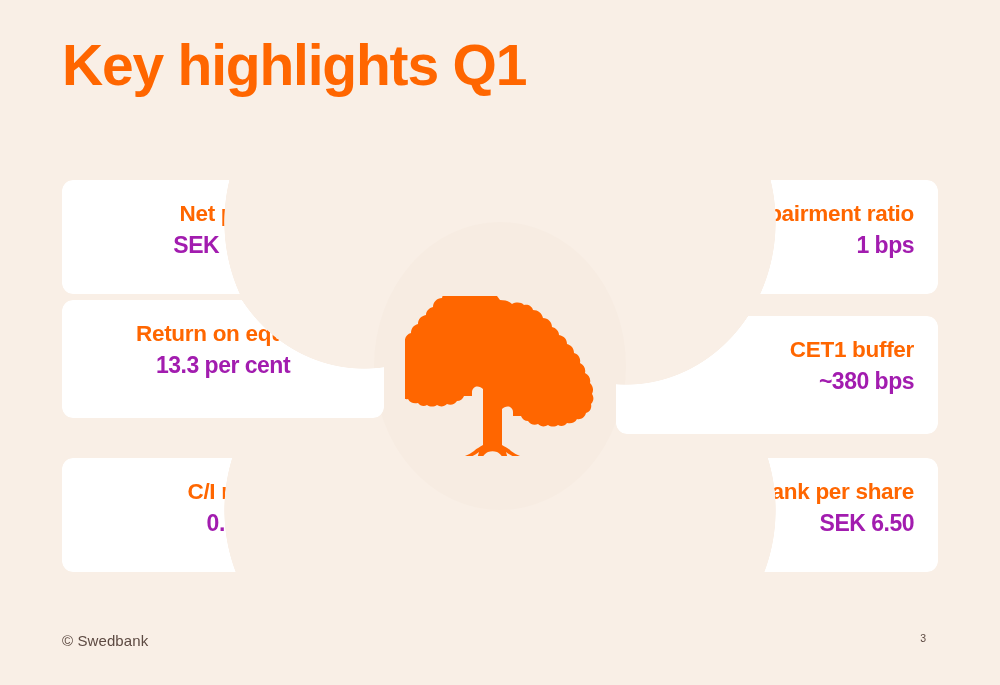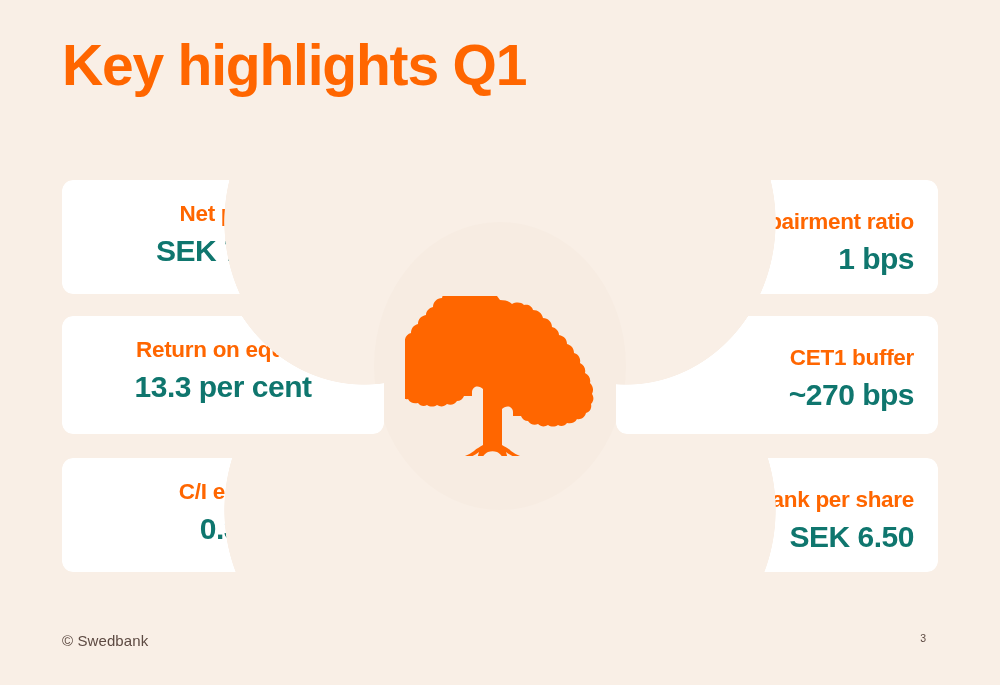--- a/index.html
+++ b/index.html
@@ -61,34 +61,34 @@
     background: #ffffff;
     border-radius: 11px;
   }
   .card-inner {
     position: absolute;
     left: 24px;
     right: 24px;
     top: 20px;
     text-align: center;
   }
-  .card.right .card-inner { text-align: right; margin-top: 8px; }
+  .card.right .card-inner { text-align: right; }
 
   .card-label {
     font-size: 22.5px;
     font-weight: bold;
     color: #ff6600;
     letter-spacing: -0.3px;
     line-height: 1.28;
     white-space: nowrap;
   }
   .card-value {
-    font-size: 30px;
+    font-size: 23px;
     font-weight: bold;
-    color: #0f766e;
+    color: #a21caf;
     letter-spacing: -0.5px;
     line-height: 1.3;
     margin-top: 2px;
     white-space: nowrap;
   }
 
   
   #card-net-profit {
     left: 62px; top: 180px; width: 332px; height: 114px;
     
@@ -96,21 +96,21 @@
     mask-image: radial-gradient(150px 163px at 312px 42px, transparent 99.6%, #000 100%);
   }
   #card-credit-impairment {
     left: 606px; top: 180px; width: 332px; height: 114px;
     -webkit-mask-image: radial-gradient(150px 163px at 20px 42px, transparent 99.6%, #000 100%);
     mask-image: radial-gradient(150px 163px at 20px 42px, transparent 99.6%, #000 100%);
   }
 
   
   #card-return-on-equity {
-    left: 62px; top: 316px; width: 322px; height: 118px;
+    left: 62px; top: 300px; width: 322px; height: 118px;
     -webkit-mask-image: radial-gradient(150px 163px at 302px -94px, transparent 99.6%, #000 100%);
     mask-image: radial-gradient(150px 163px at 302px -94px, transparent 99.6%, #000 100%);
   }
   #card-cet1-buffer {
     left: 616px; top: 316px; width: 322px; height: 118px;
     -webkit-mask-image: radial-gradient(150px 163px at 10px -94px, transparent 99.6%, #000 100%);
     mask-image: radial-gradient(150px 163px at 10px -94px, transparent 99.6%, #000 100%);
   }
 
   
@@ -177,27 +177,27 @@
   <div class="card left" id="card-return-on-equity">
     <div class="card-inner">
       <div class="card-label">Return on equity</div>
       <div class="card-value">13.3 per cent</div>
     </div>
   </div>
 
   <div class="card right" id="card-cet1-buffer">
     <div class="card-inner">
       <div class="card-label">CET1 buffer</div>
-      <div class="card-value">~270 bps</div>
+      <div class="card-value">~380 bps</div>
     </div>
   </div>
 
   <div class="card left" id="card-ci-ratio">
     <div class="card-inner">
-      <div class="card-label">C/I equity</div>
+      <div class="card-label">C/I ratio</div>
       <div class="card-value">0.30</div>
     </div>
   </div>
 
   <div class="card right" id="card-earnings-per-share">
     <div class="card-inner">
       <div class="card-label">Swedbank per share</div>
       <div class="card-value">SEK 6.50</div>
     </div>
   </div>

